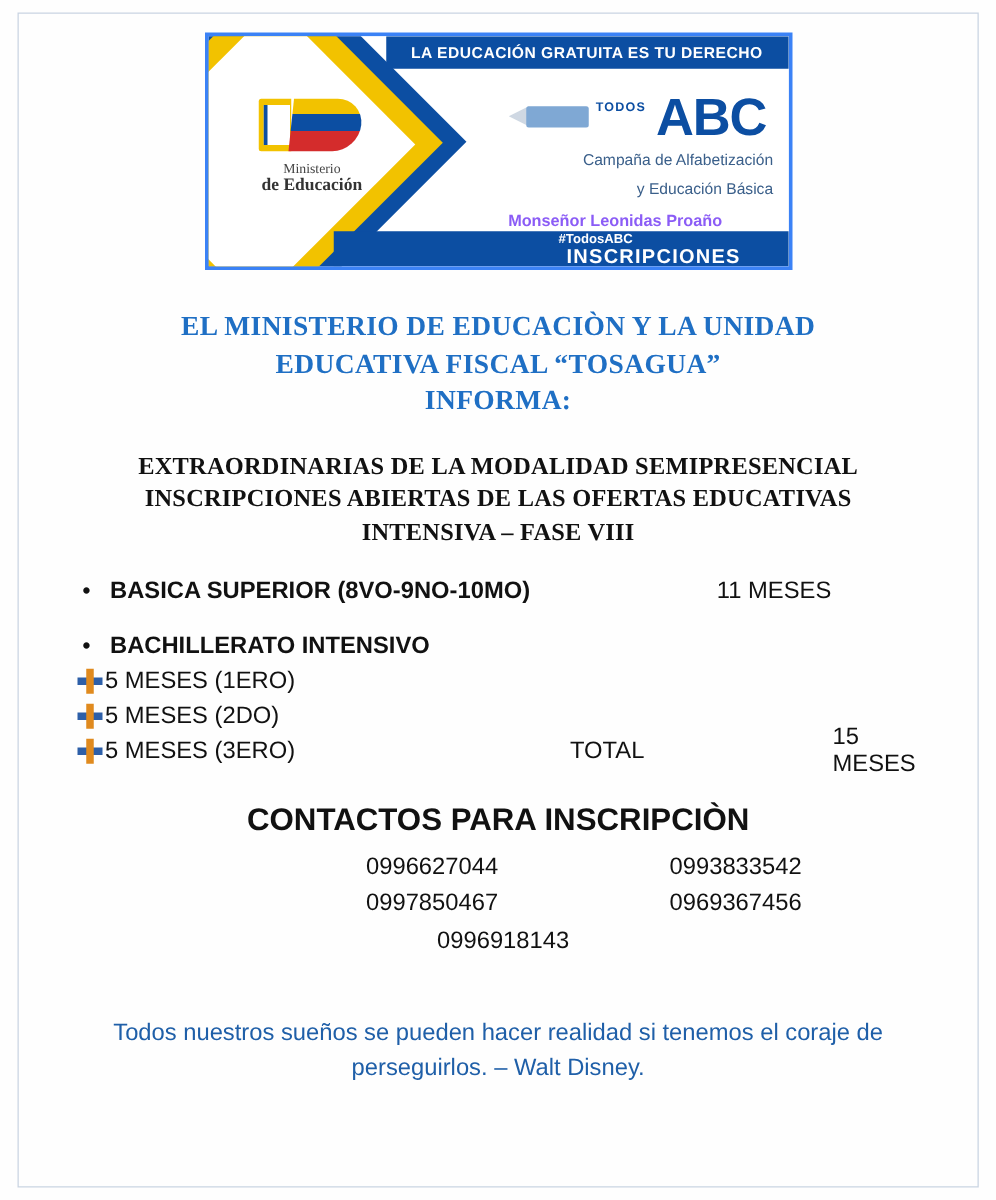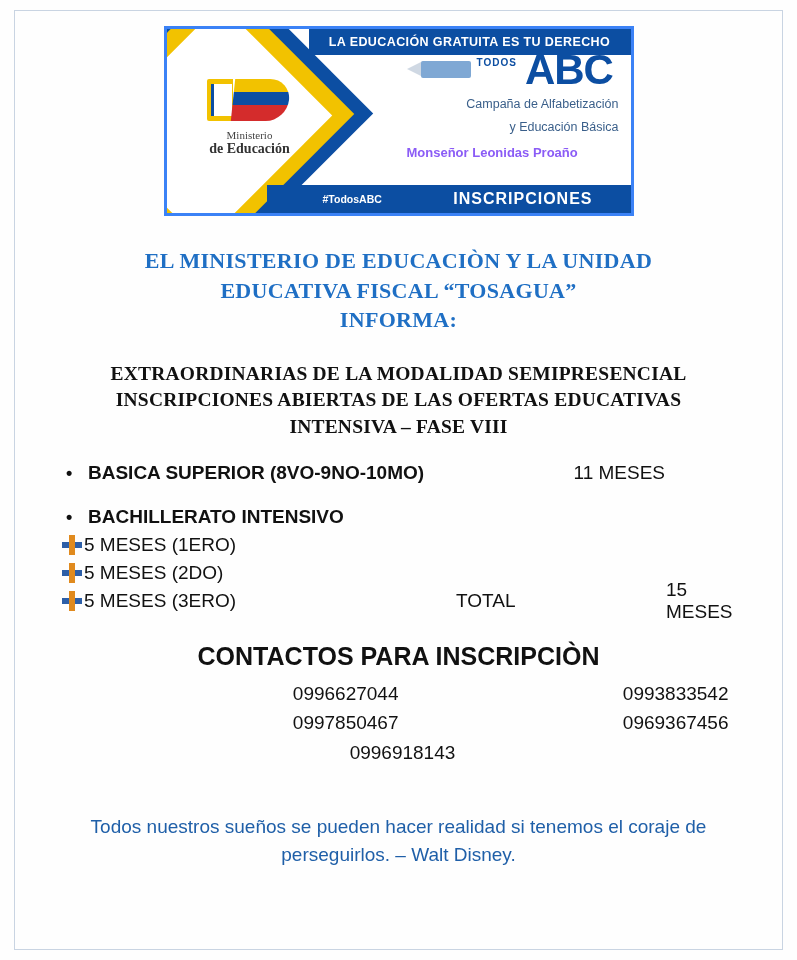--- a/index.html
+++ b/index.html
@@ -149,21 +149,21 @@
   .logo-text2 {
     font-family: "Liberation Serif", serif;
     font-size: 14px;
     font-weight: bold;
     color: #333333;
     line-height: 1.1;
   }
   .banner-right {
     position: absolute;
     left: 240px;
-    top: 22px;
+    top: 46px;
     right: 6px;
   }
   .abc-row {
     display: flex;
     align-items: center;
     gap: 6px;
   }
   .pencil {
     position: relative;
     width: 64px;
@@ -223,20 +223,21 @@
   }
   .banner-bottombar {
     position: absolute;
     left: 100px;
     right: 0;
     bottom: 0;
     height: 28px;
     background: #0c4ea2;
     display: flex;
     align-items: center;
+    flex-direction: column;
   }
   .hashtag {
     color: #ffffff;
     font-size: 10.5px;
     font-weight: bold;
     padding-left: 56px;
     flex: 0 0 auto;
   }
   .inscripciones {
     color: #ffffff;
@@ -364,21 +365,21 @@
     line-height: 1.55;
   }
   .c-left {
     width: 330px;
     text-align: right;
     padding-left: 136px;
     box-sizing: border-box;
   }
   .c-right {
     width: 330px;
-    text-align: right;
+    text-align: center;
     padding-left: 50px;
     box-sizing: border-box;
   }
   .contact-center {
     text-align: center;
     font-size: 19px;
     line-height: 1.55;
     padding-left: 8px;
   }
 

